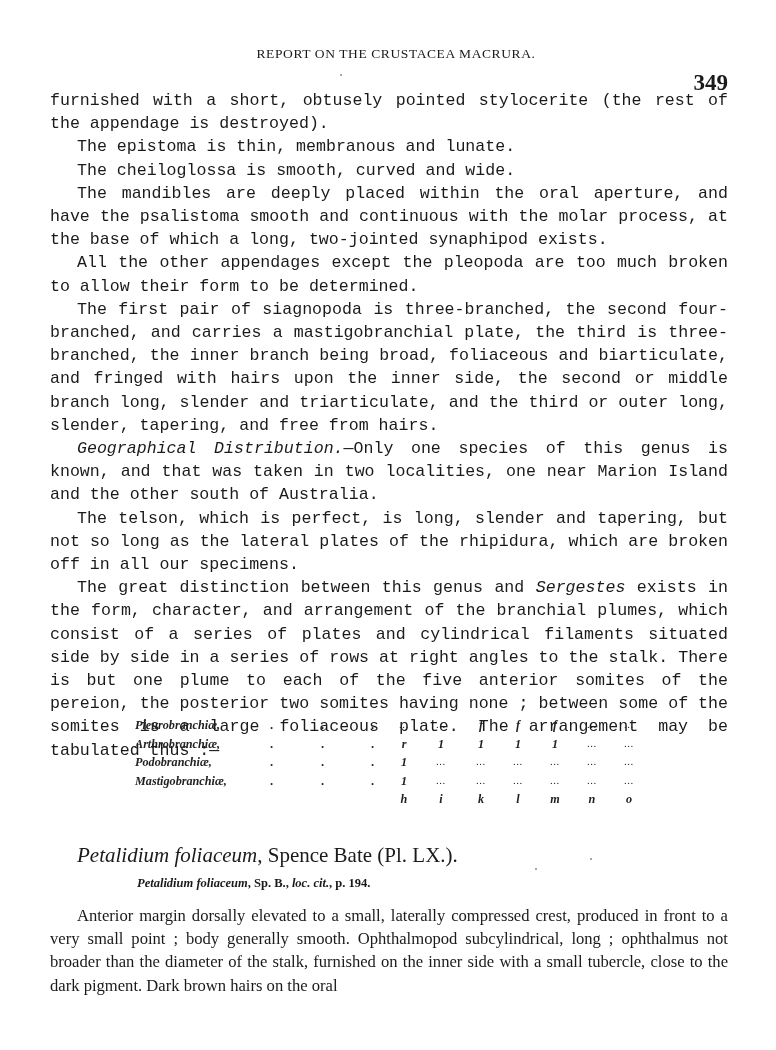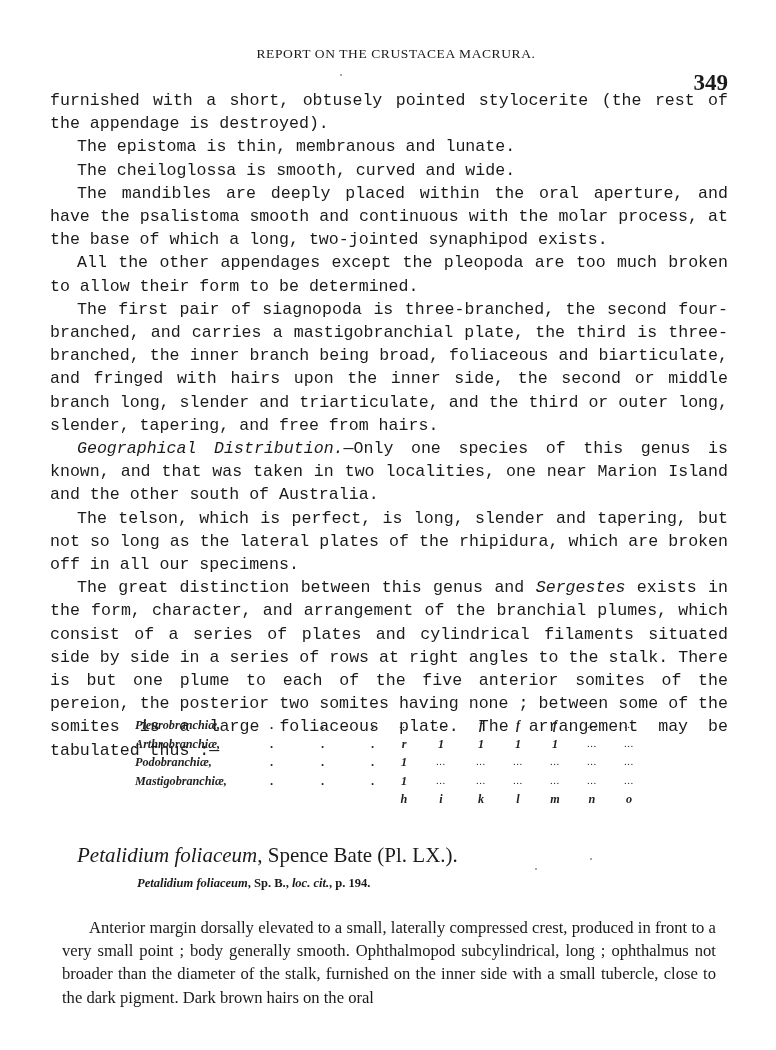--- a/index.html
+++ b/index.html
@@ -129,21 +129,21 @@
       position: absolute;
       left: 50px;
       top: 904px;
       width: 678px;
       font-family: "Liberation Serif", serif;
       font-size: 16.6px;
       line-height: 23.2px;
       text-align: justify;
     }
     .description p {
-      margin: 12px;
+      margin: 0;
       text-indent: 27px;
     }
     .specks {
       position: absolute;
       width: 2px; height: 2px;
       background: #888;
       border-radius: 50%;
     }
   </style>
 </head>

